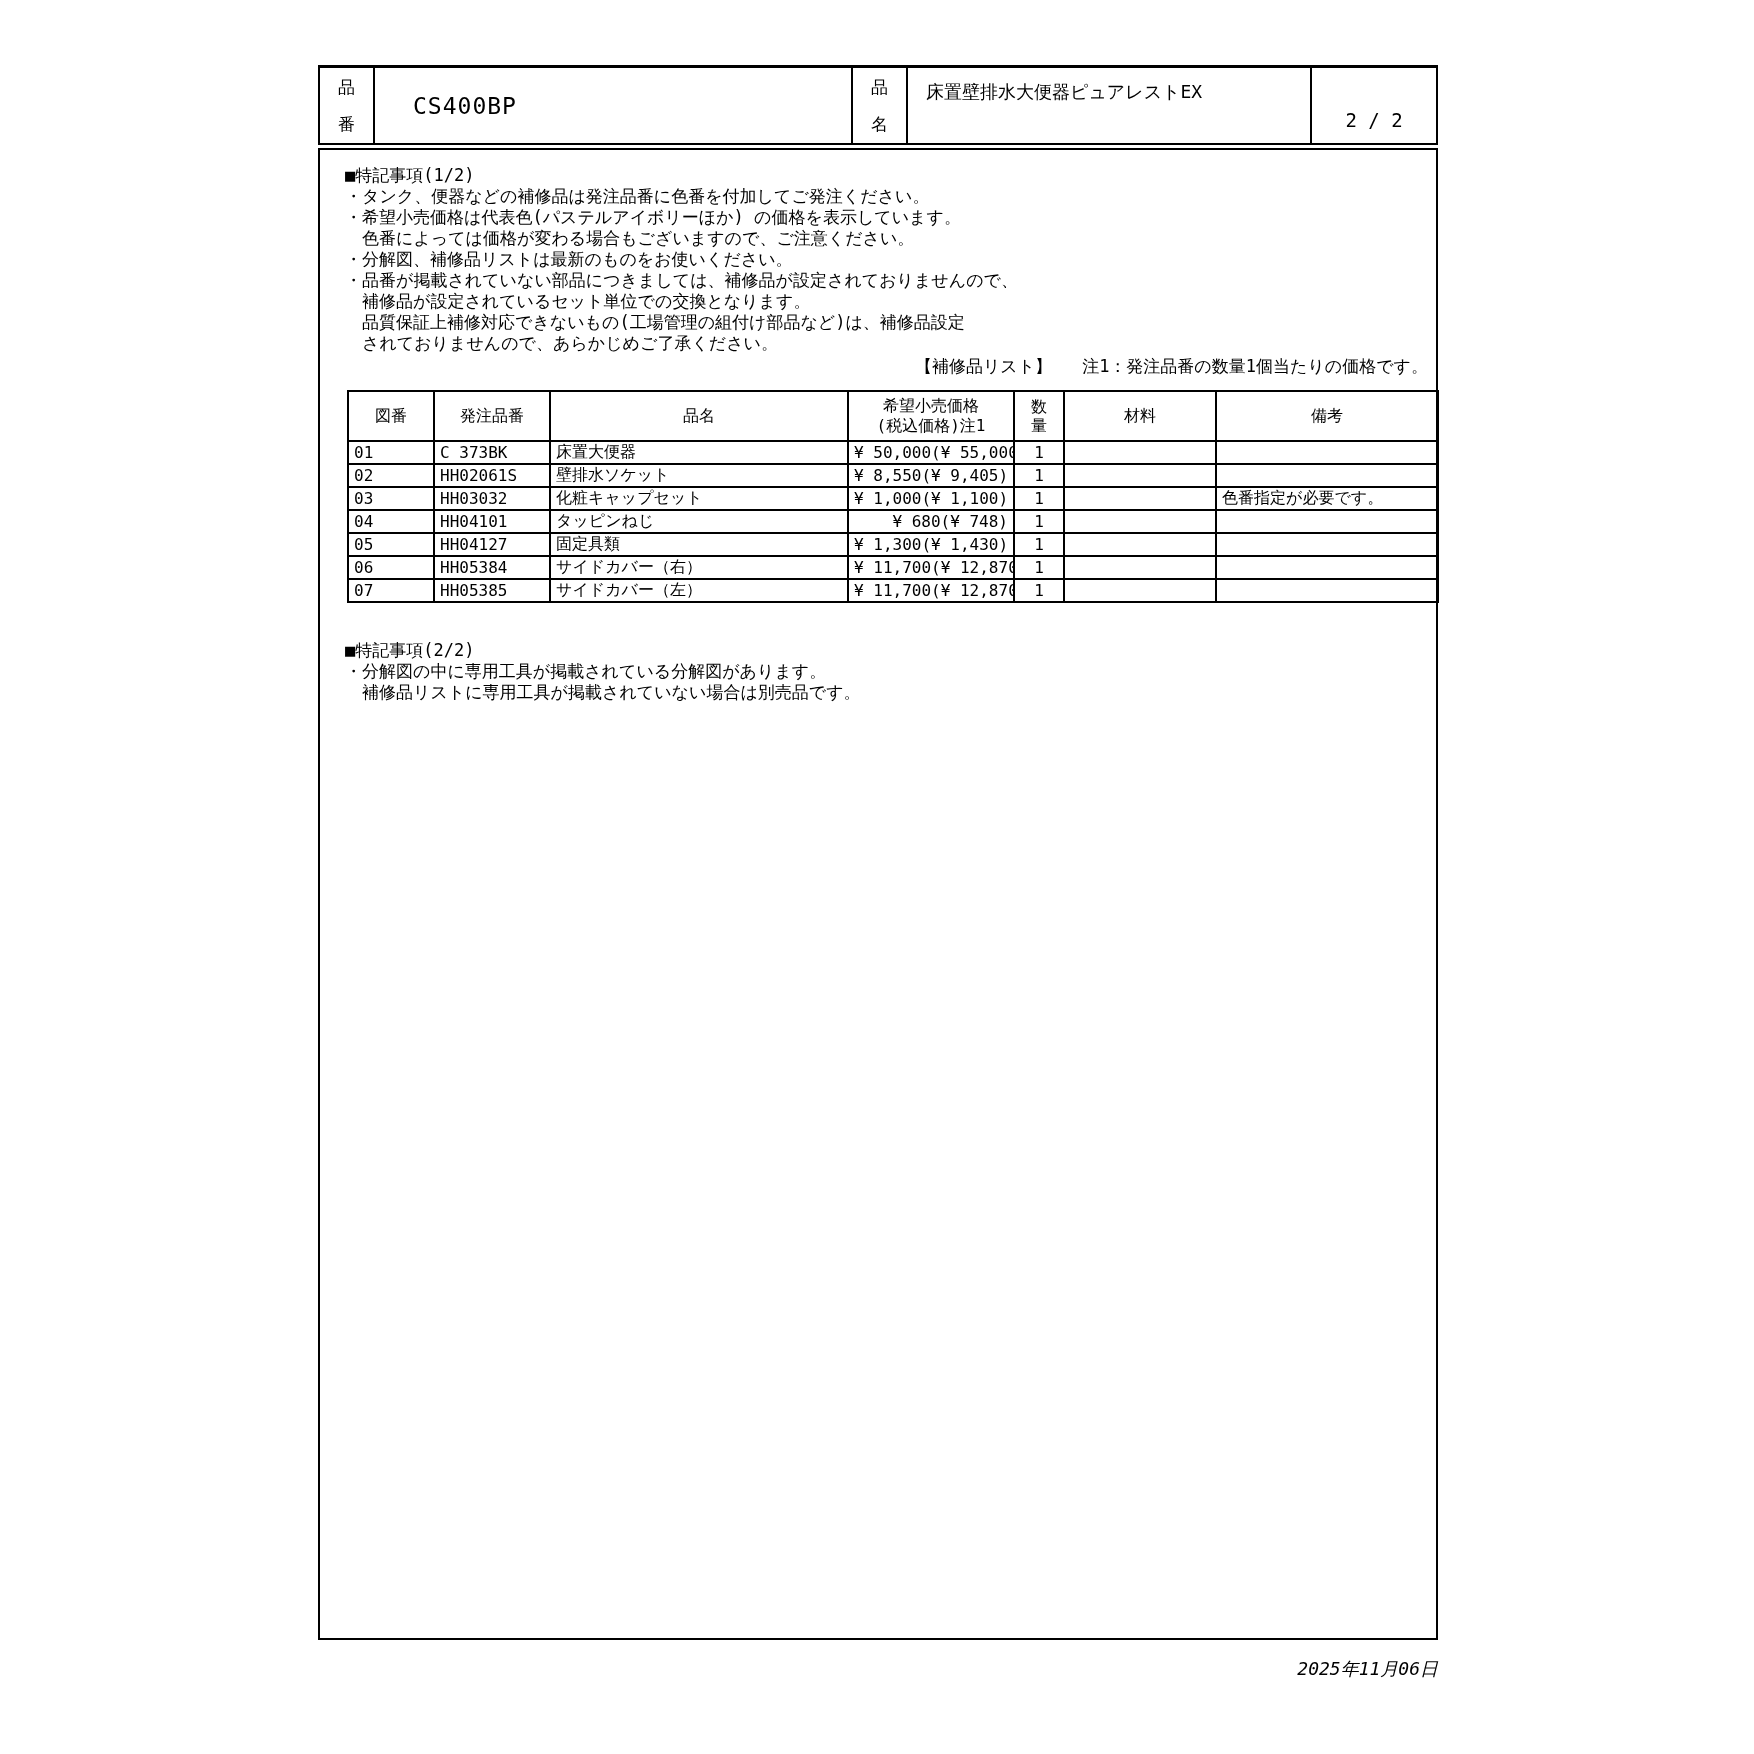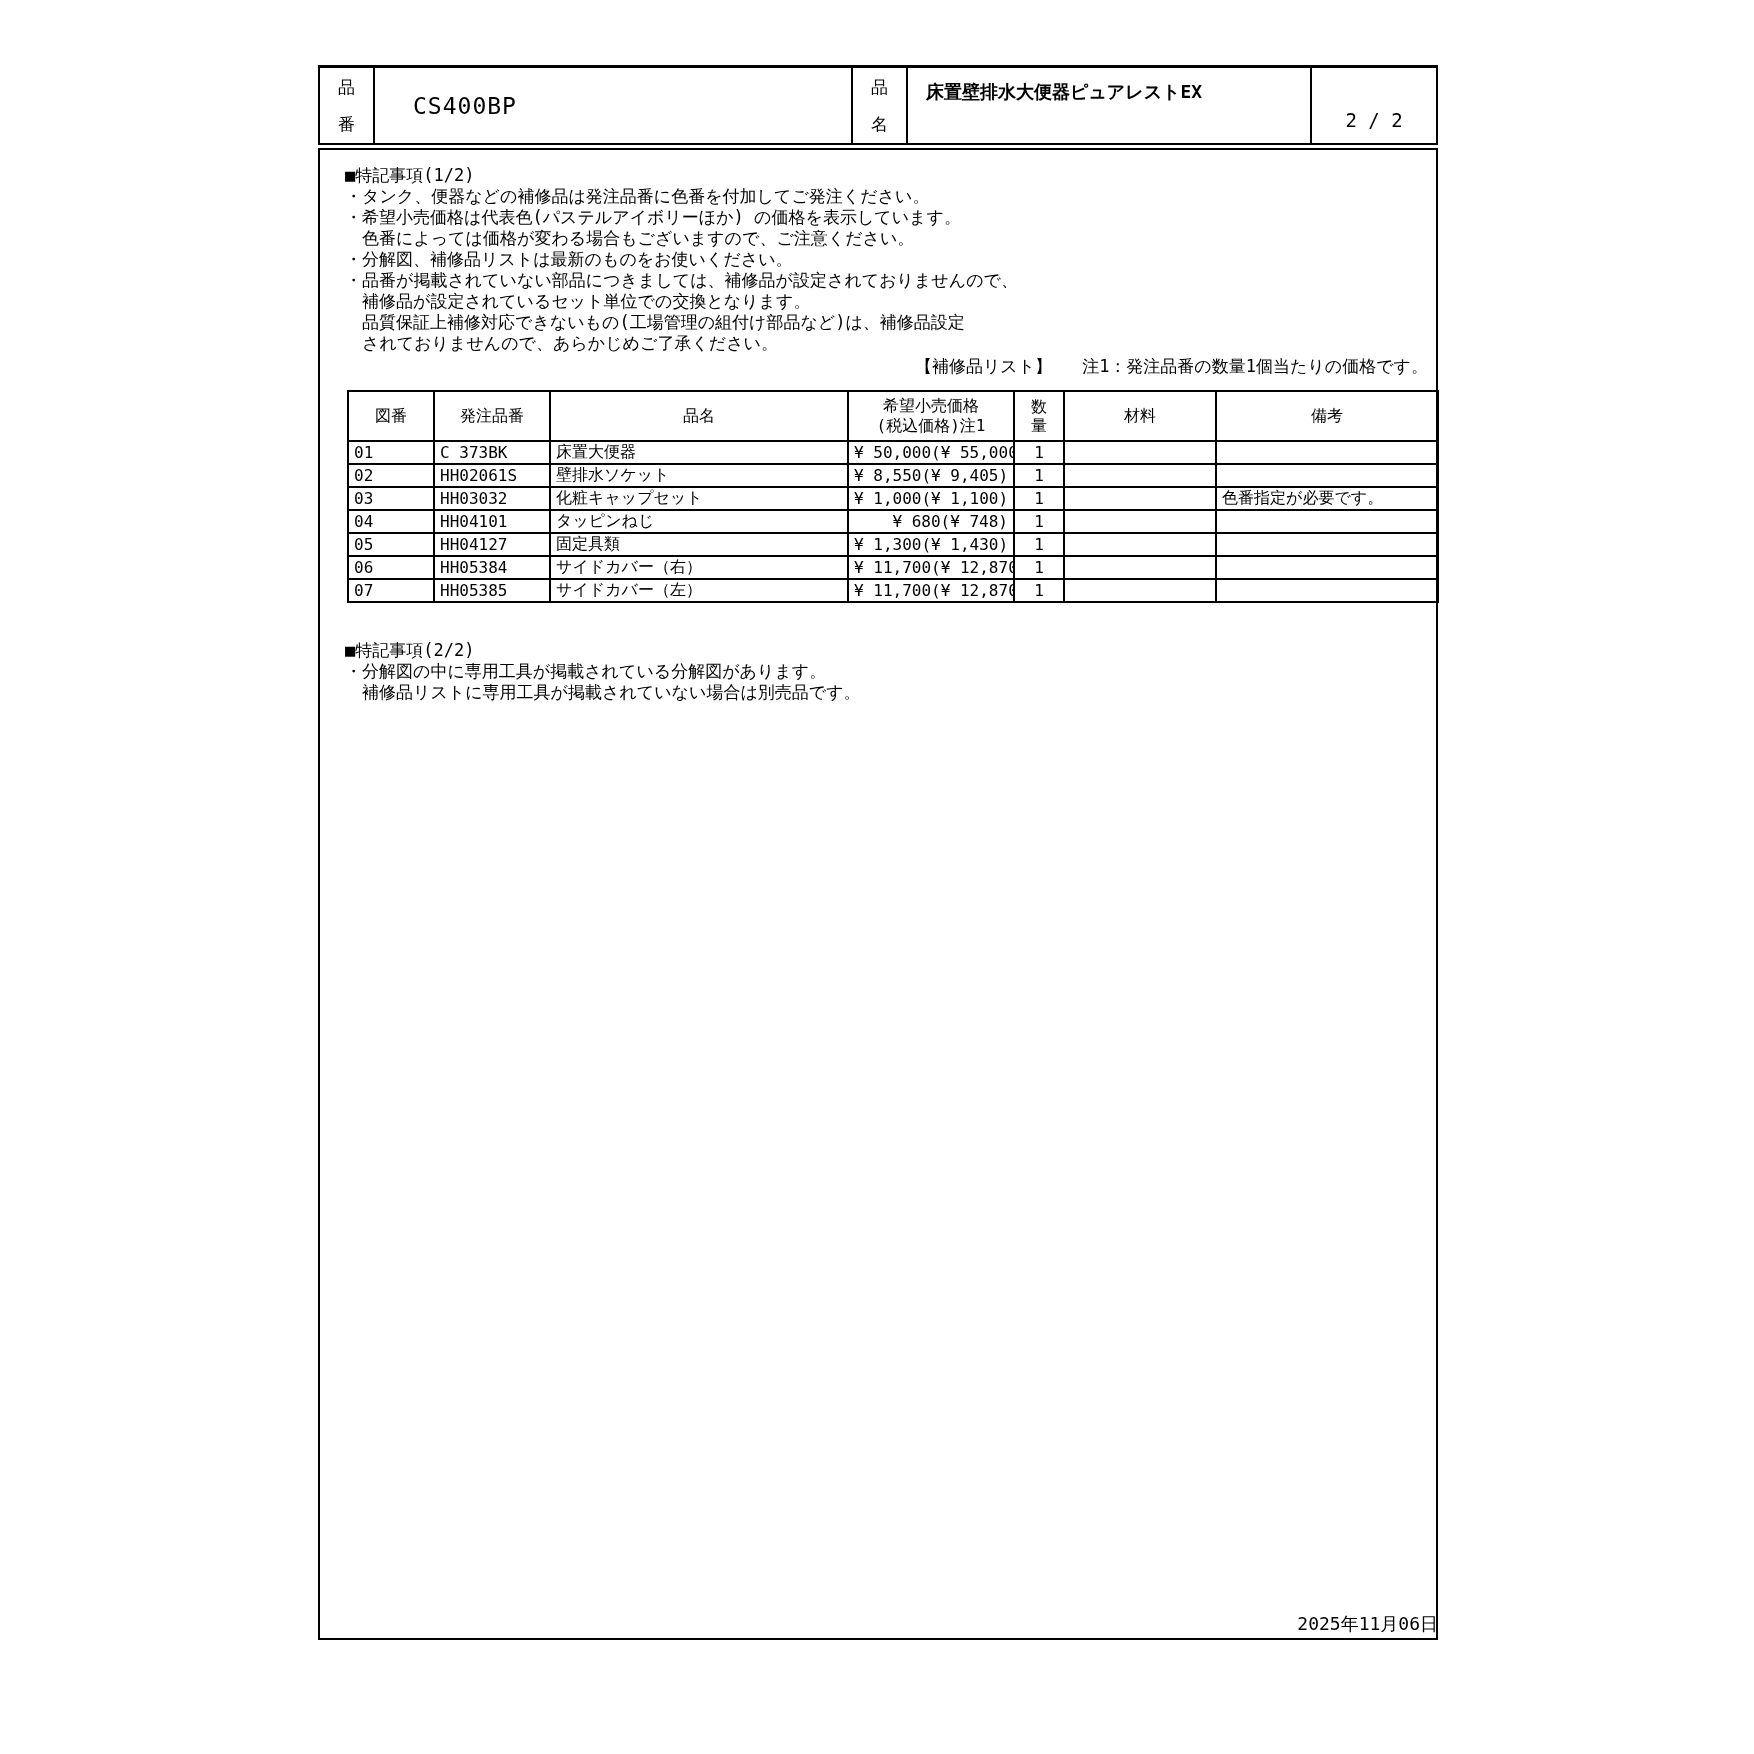--- a/index.html
+++ b/index.html
@@ -50,21 +50,20 @@
     display: flex;
     align-items: center;
     padding-left: 38px;
     font-size: 23px;
     letter-spacing: 1px;
   }
   .hdr-prodname {
     flex: 1;
     font-size: 18px;
     padding: 12px 0 16px 18px;
-    font-weight: bold;
   }
   .hdr-page {
     width: 124px;
     display: flex;
     align-items: center;
     justify-content: center;
     font-size: 19px;
   }
 
   
@@ -125,24 +124,25 @@
   td.c-fig, td.c-order, td.c-name, td.c-material, td.c-remarks { text-align: left; }
   td.c-price { text-align: right; }
   td.c-qty { text-align: center; }
 
   .notes2 { margin-top: 37px; }
 
   
   .footer-date {
     position: absolute;
     left: 318px;
-    top: 1612px;
+    top: 1657px;
     width: 1120px;
     text-align: right;
     font-size: 18px;
+    font-style: italic;
   }
 </style>
 </head>
 <body>
 
 <div class="page">
 
   <div class="hdr">
     <div class="hdr-cell v-label">品
 番</div>

